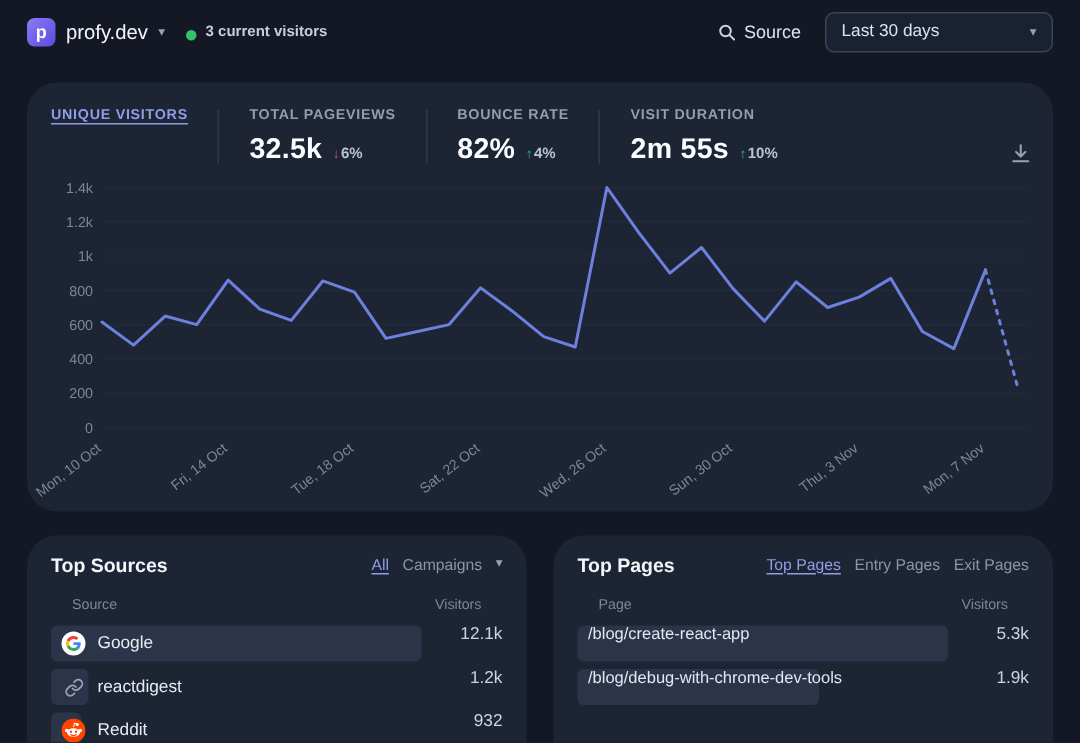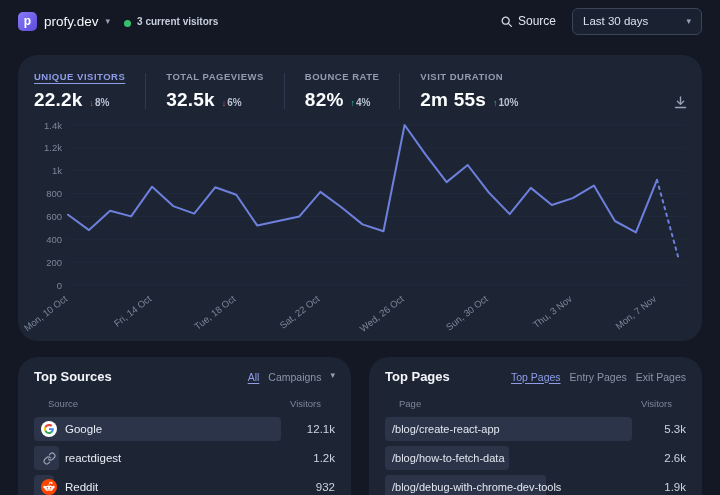--- a/index.html
+++ b/index.html
@@ -13,21 +13,21 @@
   .topbar{height:42px;display:flex;align-items:center;padding:0 18px}
   .site{display:flex;align-items:center;gap:7px;cursor:pointer}
   .logo{width:19px;height:19px;border-radius:5px;background:linear-gradient(135deg,#8a7bf7,#5b4bdb);
         color:#fff;font-weight:700;font-size:12px;display:flex;align-items:center;justify-content:center}
   .site-name{font-size:13.5px;font-weight:400;color:#f4f6fa}
   .chev{color:#97a0b3;font-size:9px;line-height:1}
   .visitors{display:flex;align-items:flex-end;gap:6px;margin-left:14px;font-size:10px;font-weight:700;color:#c6cedd;cursor:pointer}
   .dot{width:7px;height:7px;border-radius:50%;background:#35c06c}
   .spacer{flex:1}
   .filter{display:flex;align-items:center;gap:5px;font-size:12px;color:#dfe5ef;margin-right:16px;cursor:pointer}
-  .daterange{display:flex;align-items:center;justify-content:space-between;width:130px;height:27px;padding:0 10px;
+  .daterange{display:flex;align-items:center;justify-content:space-between;width:152px;height:27px;padding:0 10px;
              border:1px solid #3a4558;border-radius:6px;background:#1a2231;font-size:11.5px;color:#dbe2ee;cursor:pointer}
   
   .card{background:#1d2534;border-radius:20px}
   .chart-card{margin:13px 18px 0;padding:10px 16px 6px;position:relative}
   .stats{display:flex;align-items:flex-start;padding:6px 0 6px}
   .stat{cursor:pointer}
   .stat .label{font-size:9.5px;font-weight:700;letter-spacing:.5px;color:#939db0;margin-bottom:7px;white-space:nowrap}
   .stat.active .label{color:#8f9de9;text-decoration:underline;text-underline-offset:3px}
   .valrow{display:flex;align-items:baseline;gap:7px}
   .value{font-size:19px;font-weight:700;color:#fbfcfe;letter-spacing:.2px;white-space:nowrap}
@@ -42,21 +42,21 @@
   .bottom{display:flex;gap:18px;margin:16px 18px 0}
   .panel{flex:1;padding:12px 16px;height:185px}
   .panel-head{display:flex;align-items:center;justify-content:space-between}
   .panel-title{font-size:13px;font-weight:700;color:#f4f6fa}
   .tabs{display:flex;align-items:flex-start;gap:9px;font-size:10.5px;color:#8b95a8}
   .tab{cursor:pointer;white-space:nowrap}
   .tab.active{color:#8f9de9;text-decoration:underline;text-underline-offset:2px}
   .cols{display:flex;justify-content:space-between;font-size:9.5px;color:#7c8699;margin:14px 14px 8px}
   .trow{position:relative;height:24px;margin-bottom:5px;cursor:pointer}
   .trow .bar{position:absolute;left:0;top:0;bottom:0;background:#2b3449;border-radius:4px}
-  .trow .content{position:relative;display:flex;align-items:center;justify-content:space-between;height:100%;padding-left:7px}
+  .trow .content{position:relative;display:flex;justify-content:space-between;height:100%;padding-left:7px}
   .src{display:flex;align-items:center;gap:8px;font-size:11.5px;color:#e8ecf4;white-space:nowrap}
   .pagename{font-size:11px;color:#e2e7f0;white-space:nowrap}
   .val{font-size:11.5px;color:#ccd4e2;width:46px;text-align:right}
   .icon16{width:16px;height:16px;display:flex;align-items:center;justify-content:center;border-radius:50%}
   .icon16.white{background:#fff}
   svg{display:block}
 </style>
 </head>
 <body>
 
@@ -84,24 +84,20 @@
     <span>Last 30 days</span>
     <span class="chev">▾</span>
   </div>
 </div>
 
 <div class="card chart-card">
   <div class="stats">
 
     <div class="stat active">
       <div class="label">UNIQUE VISITORS</div>
-      <div class="valrow">
-        <span class="value">22.2k</span>
-        <span class="delta neg"><span class="arrow">↓</span><span>8%</span></span>
-      </div>
     </div>
     <div class="vdiv"></div>
 
     <div class="stat">
       <div class="label">TOTAL PAGEVIEWS</div>
       <div class="valrow">
         <span class="value">32.5k</span>
         <span class="delta neg"><span class="arrow">↓</span><span>6%</span></span>
       </div>
     </div>
@@ -252,27 +248,20 @@
     </div>
 
     <div class="trow">
       <div class="bar" style="width: calc(100% - 54px);"></div>
       <div class="content">
         <span class="pagename">/blog/create-react-app</span>
         <span class="val">5.3k</span>
       </div>
     </div>
     <div class="trow">
-      <div class="bar" style="width: calc(50% - 27px);"></div>
-      <div class="content">
-        <span class="pagename">/blog/how-to-fetch-data</span>
-        <span class="val">2.6k</span>
-      </div>
-    </div>
-    <div class="trow">
       <div class="bar" style="width: calc(65% - 35.1px);"></div>
       <div class="content">
         <span class="pagename">/blog/debug-with-chrome-dev-tools</span>
         <span class="val">1.9k</span>
       </div>
     </div>
   </div>
 </div>
 
 </body></html>

